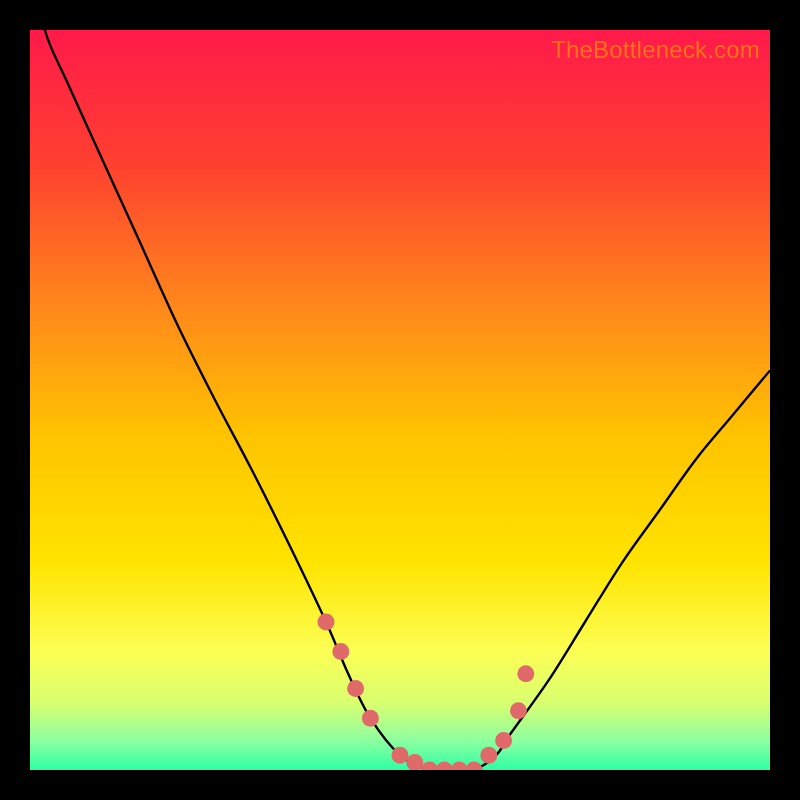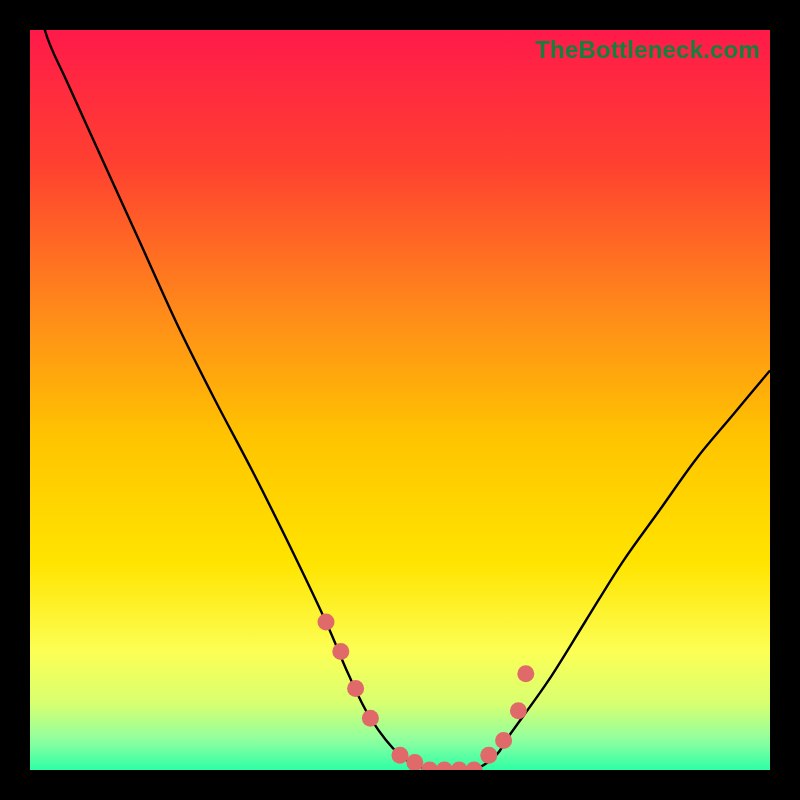--- a/index.html
+++ b/index.html
@@ -26,23 +26,23 @@
     overflow: hidden;
   }
   .gradient-bg {
     position: absolute;
     inset: 0;
   }
   .watermark {
     position: absolute;
     top: 6px;
     right: 10px;
-    color: #15803d;
+    color: #f97316;
     font-size: 24px;
-    font-weight: 700;
+    font-weight: 400;
     letter-spacing: 0.2px;
     user-select: none;
     margin-left: 16px;
   }
   .curve-layer {
     position: absolute;
     inset: 0;
   }
 </style>
 </head>

